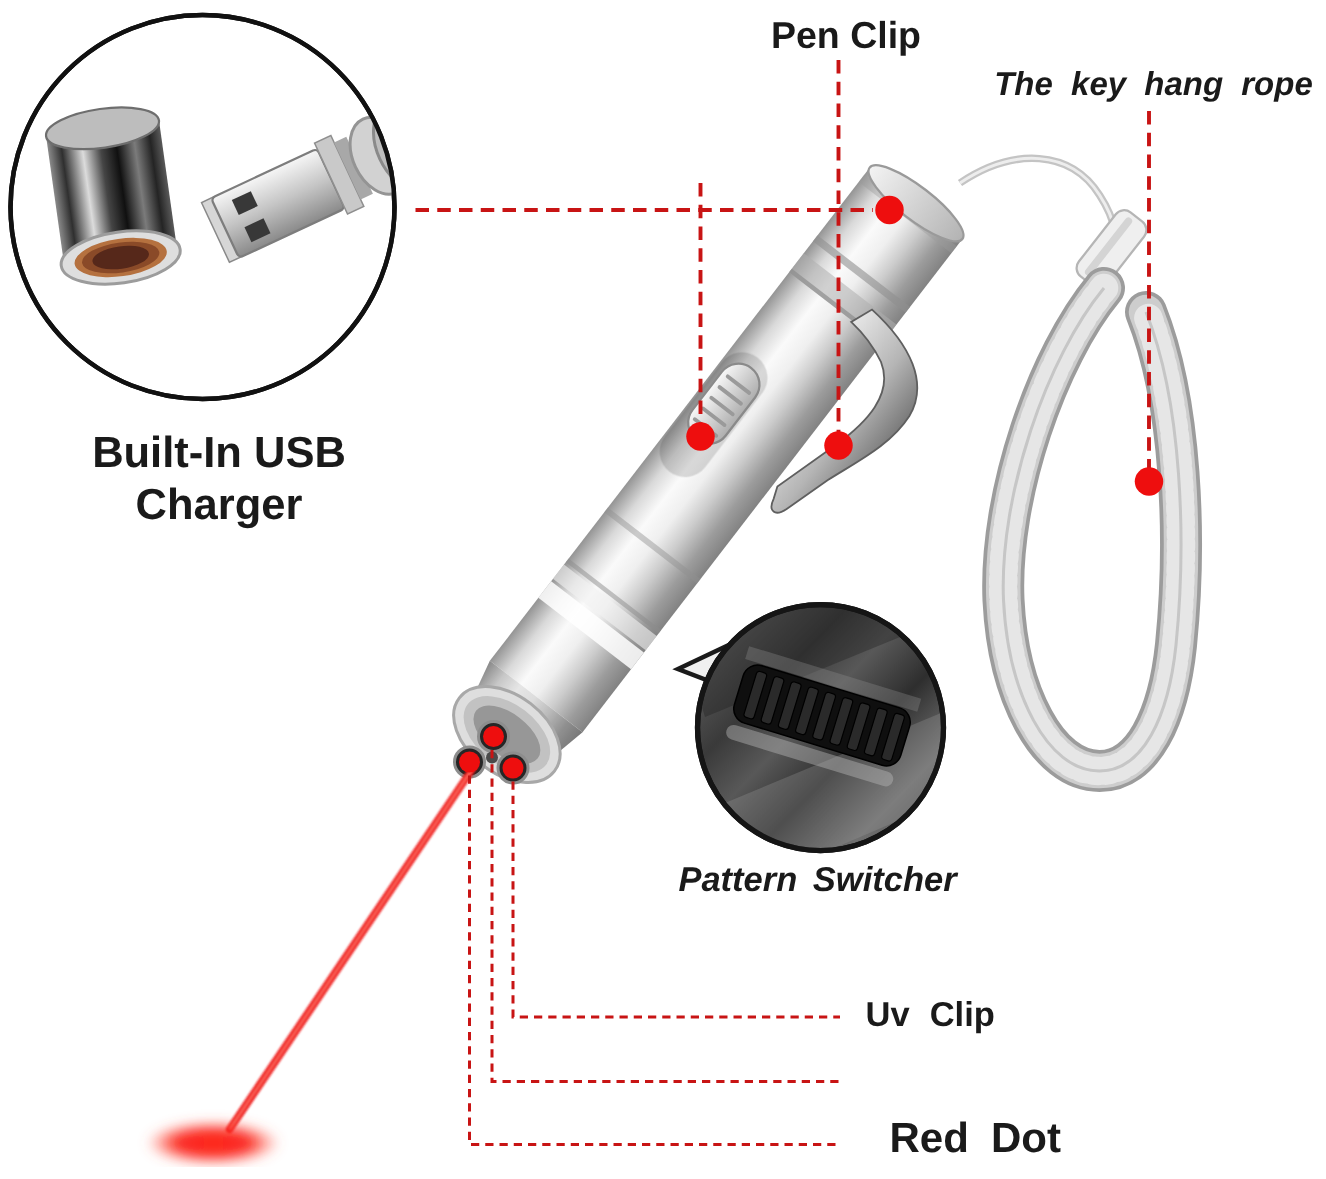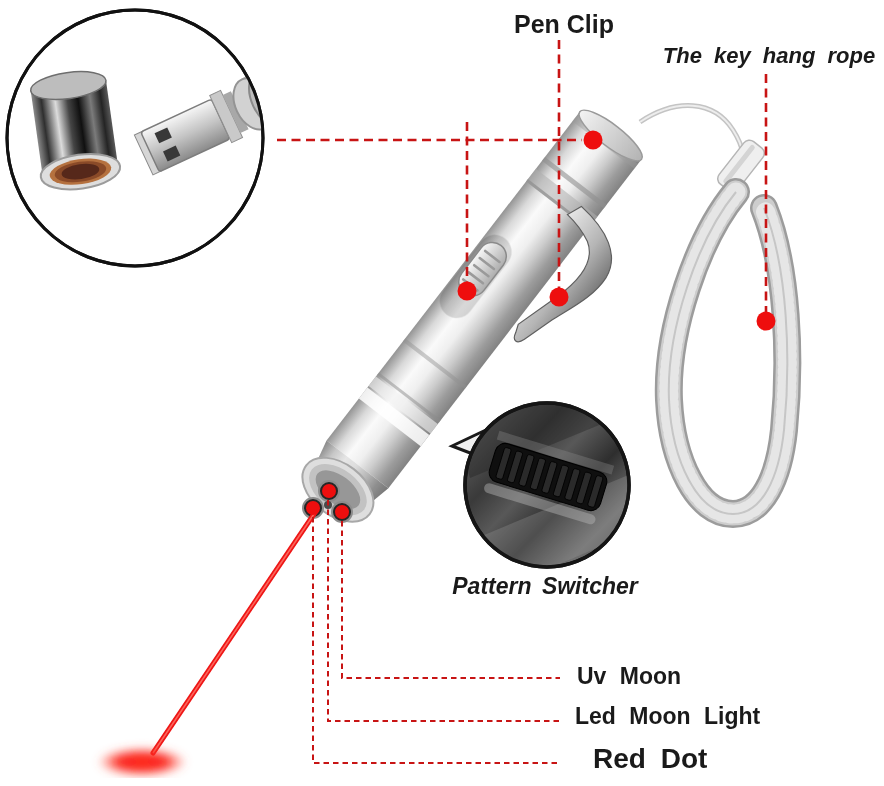--- a/index.html
+++ b/index.html
@@ -228,17 +228,18 @@
     <circle class="adot" cx="467" cy="291" r="9.5"></circle>
     <circle class="adot" cx="766" cy="321" r="9.5"></circle>
     <circle class="adot" cx="329" cy="491" r="7"></circle>
     <circle class="adot" cx="313" cy="508" r="7"></circle>
     <circle class="adot" cx="342" cy="512" r="7"></circle>
   </g>
 </svg>
 
   <div class="lbl" id="lbl-pen-clip">Pen Clip</div>
   <div class="lbl" id="lbl-rope">The key hang rope</div>
+  <div class="lbl" id="lbl-usb">Built-In USB
+Charger</div>
   <div class="lbl" id="lbl-pattern">Pattern Switcher</div>
-  <div class="lbl" id="lbl-uv">Uv Moon</div>
-  <div class="lbl" id="lbl-led">Led Moon Light</div>
+  <div class="lbl" id="lbl-uv">Uv Clip</div>
   <div class="lbl" id="lbl-red">Red Dot</div>
 </div>
 
 </body></html>

